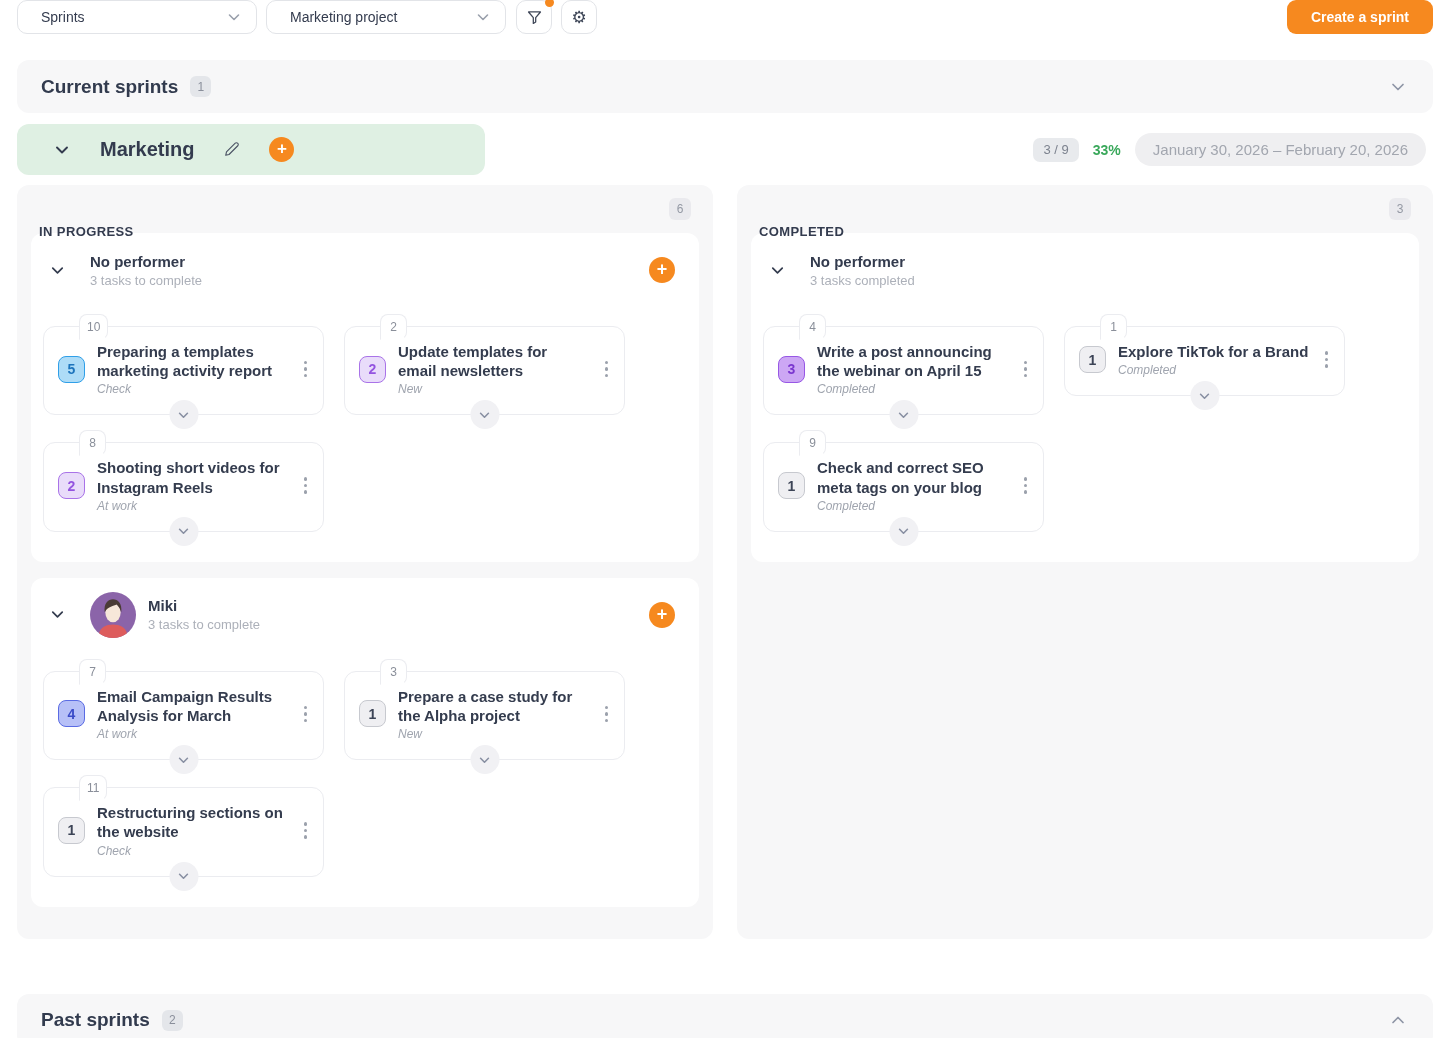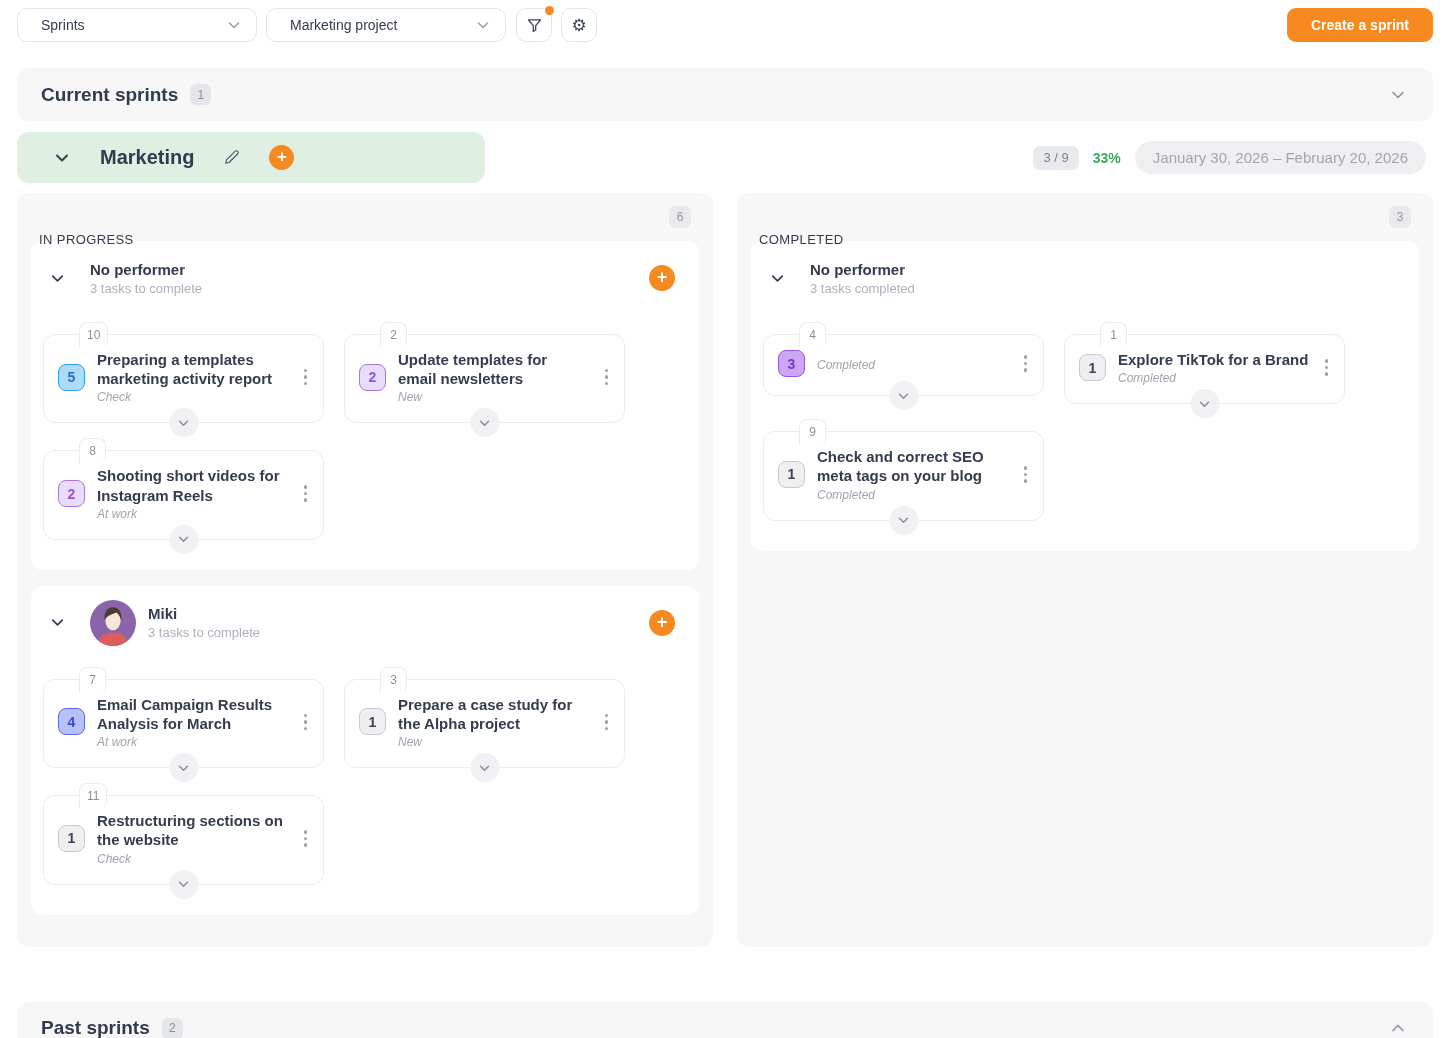--- a/index.html
+++ b/index.html
@@ -1,20 +1,20 @@
 <!DOCTYPE html>
 <html><head>
 <meta charset="utf-8">
 <style>
   html,body{margin:0;padding:0;background:#fff;overflow:hidden;}
   body{width:1450px;height:1038px;font-family:"Liberation Sans",sans-serif;color:#333B4E;position:relative;}
   *{box-sizing:border-box;}
 
   
-  .topbar{display:flex;align-items:center;margin:8px 17px 0;height:34px;gap:9px;}
+  .topbar{display:flex;align-items:center;margin:0 17px 0;height:34px;gap:9px;}
   .select{height:34px;width:240px;border:1px solid #E2E4E8;border-radius:10px;background:#fff;
           display:flex;align-items:center;padding:0 14px 0 23px;cursor:pointer;}
   .select .lbl{font-size:14px;font-weight:500;color:#333B4E;}
   .select .chev{margin-left:auto;color:#9AA0AC;display:flex;}
   .icon-btn{width:36px;height:34px;border:1px solid #E2E4E8;border-radius:10px;background:#fff;
             display:flex;align-items:center;justify-content:center;position:relative;cursor:pointer;color:#3E4657;}
   .icon-btn .dot{position:absolute;top:-3px;right:-3px;width:9px;height:9px;border-radius:50%;background:#F6891F;}
   .spacer{flex:1;}
   .create-btn{height:34px;padding:0 24px;border:none;border-radius:9px;background:#F6891F;color:#fff;
               font-size:14px;font-weight:600;font-family:inherit;cursor:pointer;}
@@ -44,21 +44,21 @@
   .ratio-pill{background:#E8EAED;border-radius:7px;height:24px;padding:0 10px;display:flex;align-items:center;
               font-size:13px;color:#7C828E;}
   .percent{font-size:14px;font-weight:700;color:#3AA85B;}
   .date-pill{background:#EFEFF1;border-radius:17px;height:33px;padding:0 18px;display:flex;align-items:center;
              font-size:15px;color:#A2A6AF;}
 
   
   .board{display:flex;gap:24px;margin-top:10px;}
   .column{flex:1;background:#F7F7F8;border-radius:12px;padding:0 14px 16px;min-height:714px;}
   .col-head{height:48px;display:flex;align-items:center;padding:0 8px;}
-  .col-title{font-size:13px;font-weight:400;letter-spacing:.4px;color:#333B4E;margin-top:45px;}
+  .col-title{font-size:13px;font-weight:700;letter-spacing:.4px;color:#333B4E;margin-top:45px;}
   .col-count{margin-left:auto;min-width:22px;height:22px;border-radius:6px;background:#EAEAEE;color:#9499A4;
              font-size:12px;display:inline-flex;align-items:center;justify-content:center;padding:0 5px;}
 
   .group{background:#fff;border-radius:12px;margin-bottom:16px;}
   .group-head{height:74px;display:flex;align-items:center;padding:0 24px 0 18px;}
   .group-head .chev{color:#333B4E;display:flex;cursor:pointer;margin-right:24px;}
   .avatar{width:46px;height:46px;margin-right:12px;flex:0 0 auto;}
   .group-name{font-size:15px;font-weight:700;color:#333B4E;}
   .group-sub{font-size:13px;color:#ACB0B9;margin-top:3px;}
   .add-btn{margin-left:auto;width:26px;height:26px;border-radius:50%;background:#F6891F;color:#fff;border:none;
@@ -343,20 +343,21 @@
         <div class="group-sub">3 tasks completed</div>
       </div>
 
     </div>
     <div class="tasks">
               <div class="task">
     <span class="task-tab">4</span>
     <div class="task-row">
       <span class="pts" style="background: rgb(204, 167, 244); border-color: rgb(151, 87, 229); color: rgb(122, 54, 207);">3</span>
       <div class="task-texts">
+        <div class="task-title">Write a post announcing the webinar on April 15</div>
         <div class="task-status">Completed</div>
       </div>
       <span class="kebab">
                     <i></i>
                     <i></i>
                     <i></i>
                   </span>
     </div>
     <span class="expand">
       <svg width="14" height="14" viewBox="0 0 16 16">

